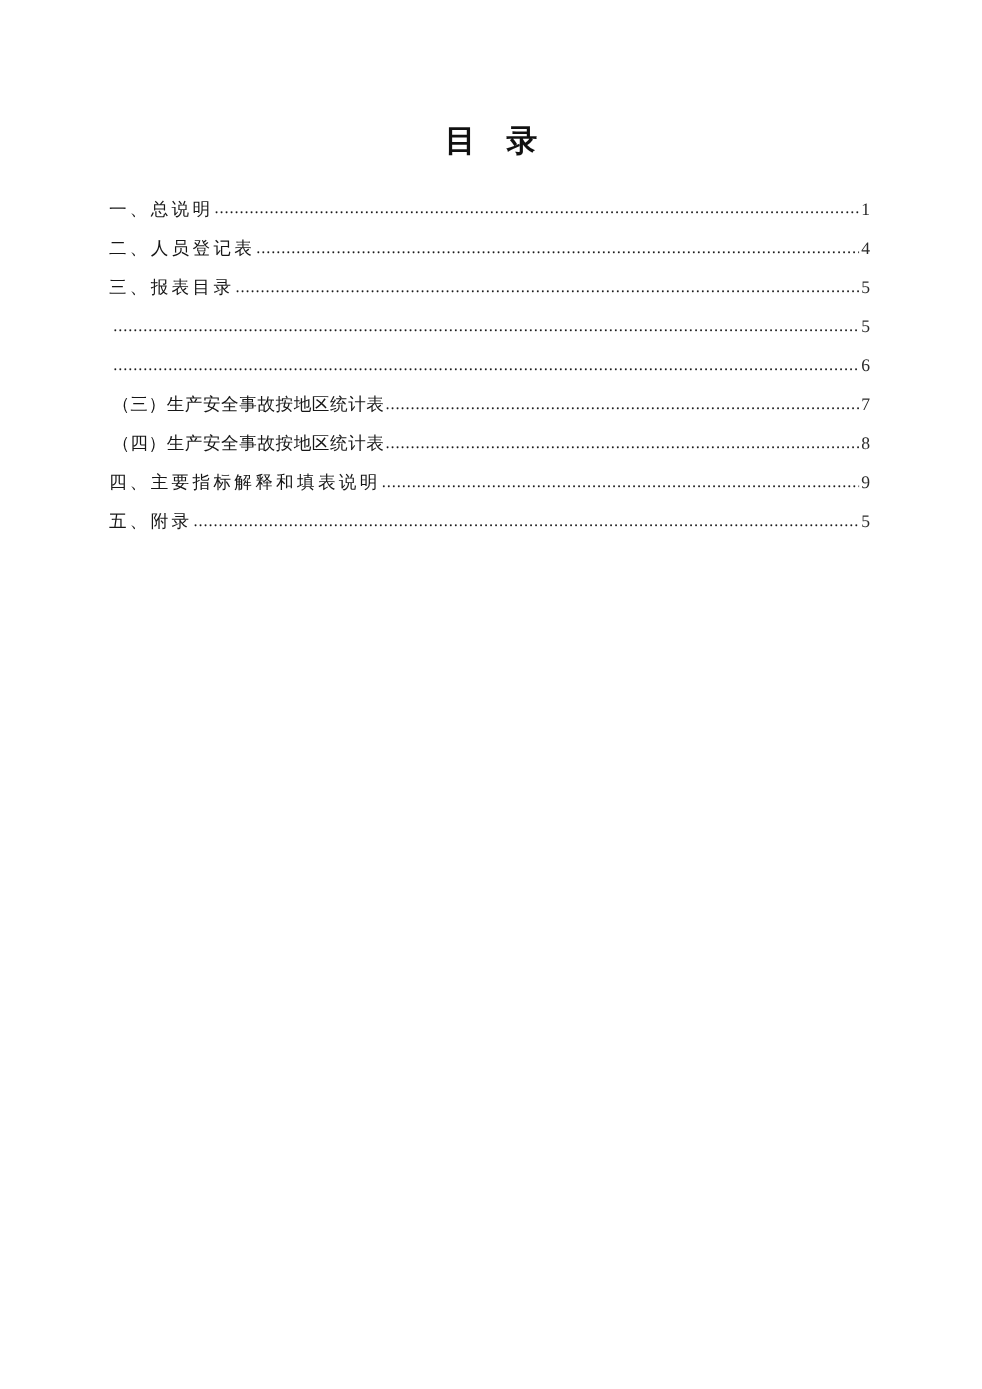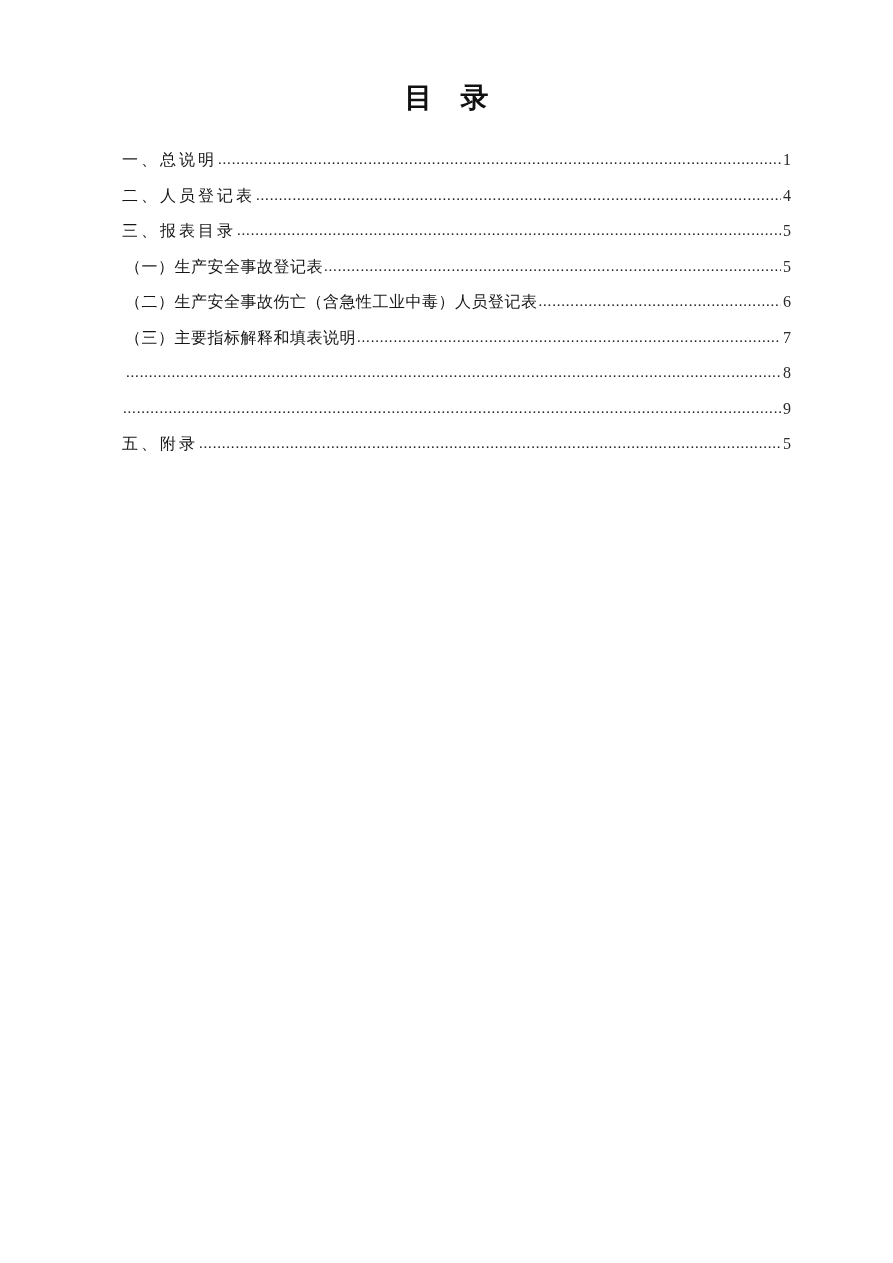--- a/index.html
+++ b/index.html
@@ -12,41 +12,40 @@
     width: 893px;
     height: 1263px;
     background: #ffffff;
     font-family: "Liberation Serif", "DejaVu Serif", serif;
     color: #151515;
     overflow: hidden;
     box-sizing: border-box;
   }
   .doc-title {
     margin: 0;
-    padding-top: 83px;
+    padding-top: 114px;
     text-align: center;
     font-size: 28px;
     line-height: 30px;
     font-weight: bold;
     color: #111111;
     white-space: pre;
   }
   .toc {
     margin-top: 29px;
     padding-left: 99px;
     padding-right: 102px;
   }
   .toc-row {
     display: flex;
     align-items: flex-start;
     height: 35.5px;
     line-height: 35.5px;
     font-size: 16px;
     white-space: nowrap;
-    margin-left: 23px;
   }
   .toc-row.l1 .toc-label {
     letter-spacing: 3px;
   }
   .toc-row.l2 {
     padding-left: 3px;
   }
   .toc-row.l2 .toc-label {
     letter-spacing: 0.5px;
   }
@@ -92,43 +91,43 @@
       <span class="toc-page">4</span>
     </div>
 
     <div class="toc-row l1">
       <span class="toc-label">三、报表目录</span>
       <span class="toc-dots">............................................................................................................................................................................................................................</span>
       <span class="toc-page">5</span>
     </div>
 
     <div class="toc-row l2">
-      <span class="toc-label">（一）生产安全事故登记表</span>
       <span class="toc-dots">............................................................................................................................................................................................................................</span>
       <span class="toc-page">5</span>
     </div>
 
     <div class="toc-row l2">
-      <span class="toc-label">（二）生产安全事故伤亡（含急性工业中毒）人员登记表</span>
       <span class="toc-dots">............................................................................................................................................................................................................................</span>
       <span class="toc-page">6</span>
     </div>
 
     <div class="toc-row l2">
-      <span class="toc-label">（三）主要指标解释和填表说明</span>
+      <span class="toc-label">（三）生产安全事故按地区统计表</span>
       <span class="toc-dots">............................................................................................................................................................................................................................</span>
       <span class="toc-page">7</span>
     </div>
 
     <div class="toc-row l2">
+      <span class="toc-label">（四）生产安全事故按地区统计表</span>
       <span class="toc-dots">............................................................................................................................................................................................................................</span>
       <span class="toc-page">8</span>
     </div>
 
     <div class="toc-row l1">
+      <span class="toc-label">四、主要指标解释和填表说明</span>
       <span class="toc-dots">............................................................................................................................................................................................................................</span>
       <span class="toc-page">9</span>
     </div>
 
     <div class="toc-row l1">
       <span class="toc-label">五、附录</span>
       <span class="toc-dots">............................................................................................................................................................................................................................</span>
       <span class="toc-page">5</span>
     </div>
 

